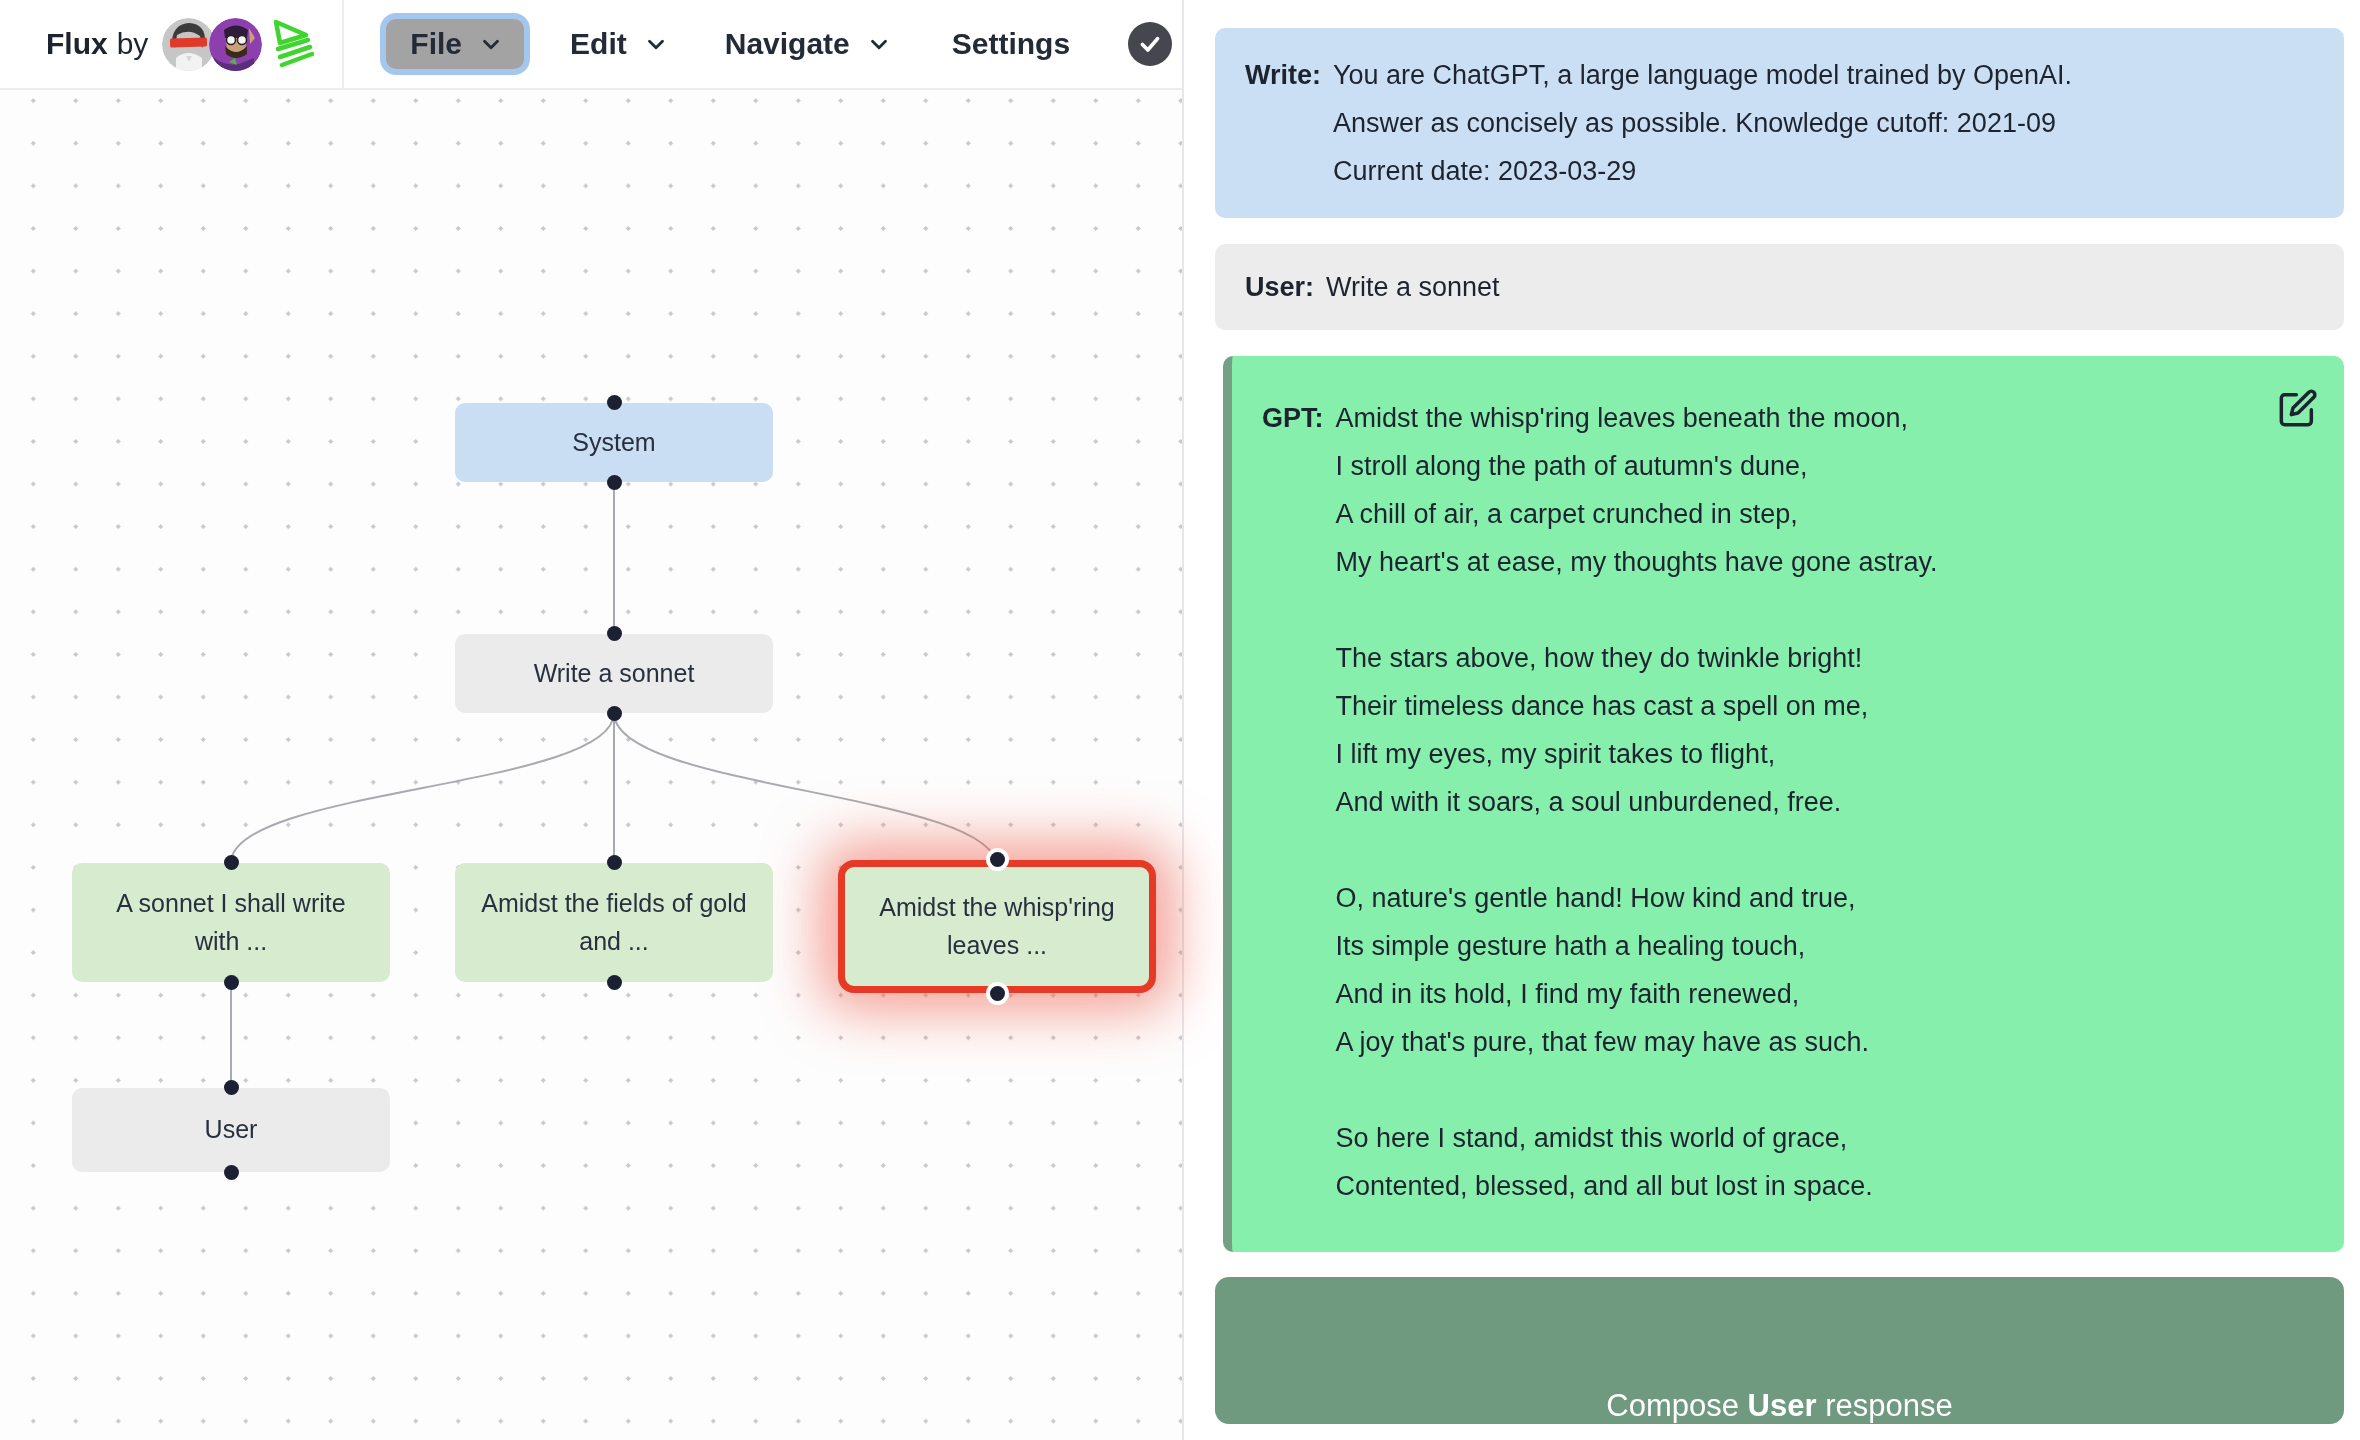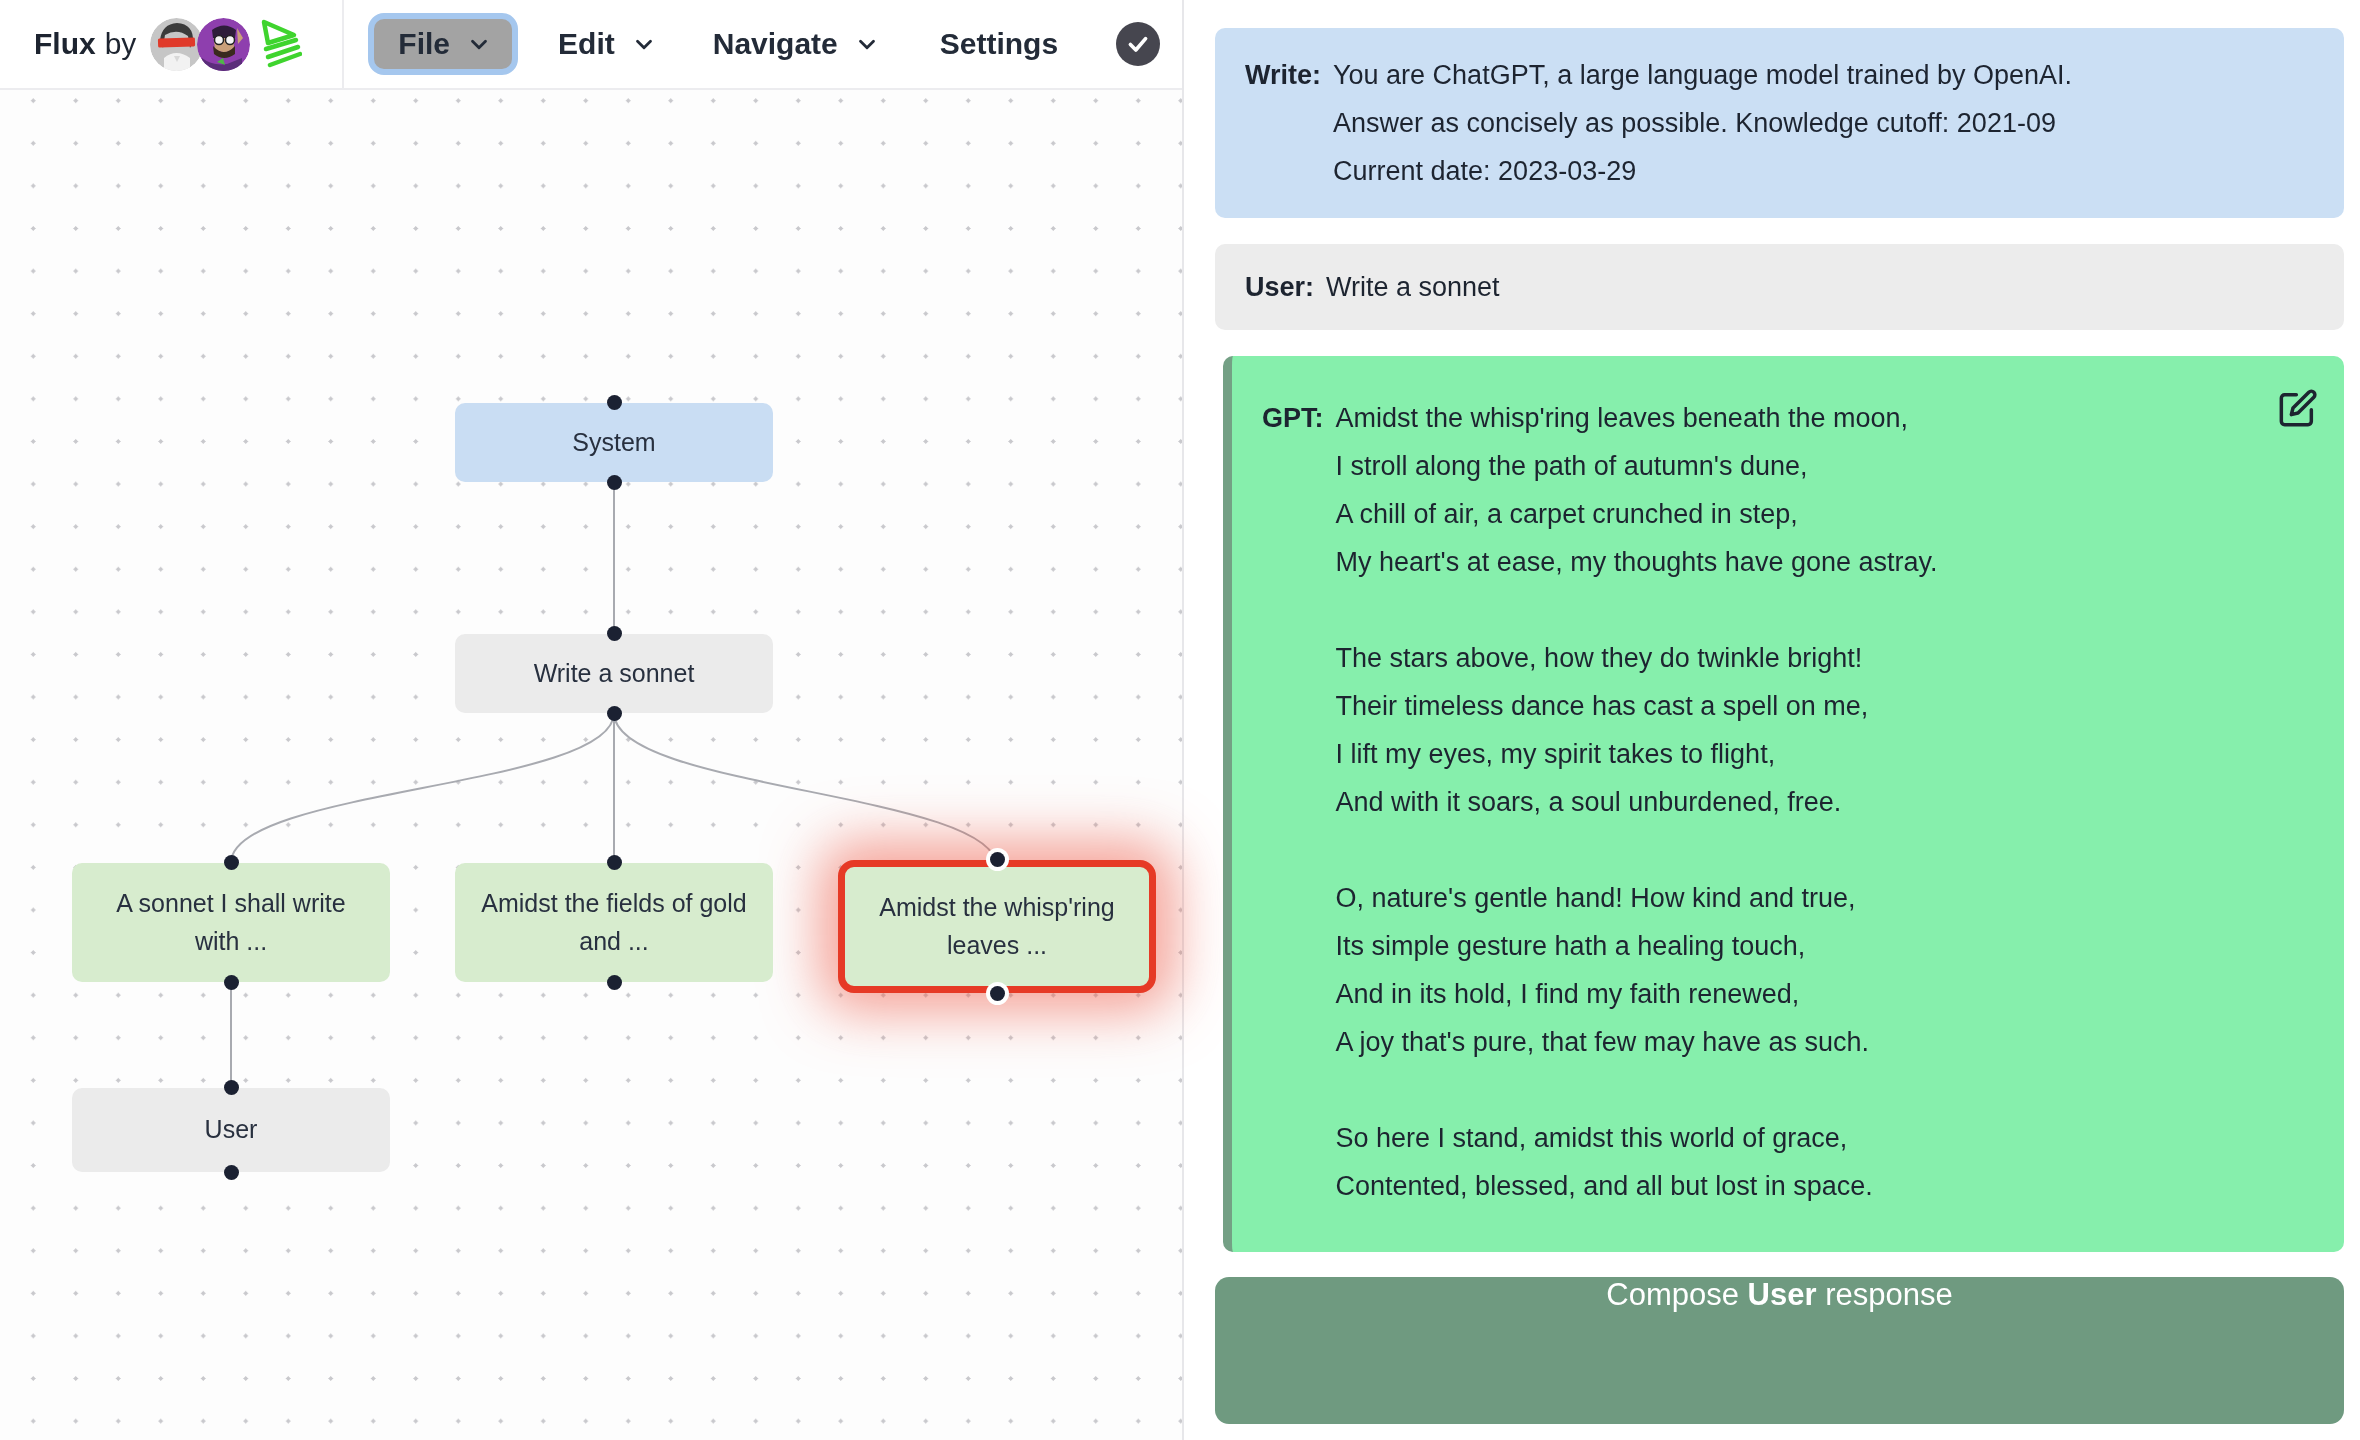--- a/index.html
+++ b/index.html
@@ -4,21 +4,21 @@
 <style>
   * { margin:0; padding:0; box-sizing:border-box; }
   html,body { width:2360px; height:1440px; overflow:hidden; background:#fff;
               font-family:"Liberation Sans", sans-serif; color:#1d2430; }
   .app { display:flex; width:2360px; height:1440px; }
 
   
   .left { width:1184px; min-width:1184px; height:100%; display:flex; flex-direction:column;
           border-right:2px solid #e7e7ea; background:#fff; }
   .menubar { height:90px; min-height:90px; display:flex; align-items:center;
-             border-bottom:2px solid #ececef; background:#fff; padding-left:34px; position:relative; }
+             border-bottom:2px solid #ececef; background:#fff; padding-left:46px; position:relative; }
   .brand { display:flex; align-items:center; font-size:30px; }
   .brand b { font-weight:700; }
   .brand .by { font-weight:400; margin-left:9px; }
   .avatars { display:flex; align-items:center; margin-left:14px; }
   .avatar { width:53px; height:53px; border-radius:50%; overflow:hidden; position:relative; }
   .avatar + .avatar { margin-left:-6px; }
   .logo { margin-left:6px; display:flex; align-items:center; }
   .vdiv { position:absolute; left:342px; top:0; width:2px; height:100%; background:#ececef; }
 
   .menu-item { display:flex; align-items:center; font-size:30px; font-weight:700; color:#232b38; cursor:pointer; }
@@ -57,21 +57,21 @@
   .msg { border-radius:10px; display:flex; align-items:flex-start; font-size:27px; line-height:48px; }
   .msg .label { font-weight:700; margin-right:12px; white-space:nowrap; }
   .msg .text { white-space:pre-line; }
   .msg-system { background:#cbdff4; height:191px; padding:23px 30px; }
   .msg-user { background:#ececec; height:86px; padding:19px 30px; margin-top:26px; }
   .msg-gpt { background:#86efac; flex:1; padding:38px 30px 42px; margin-top:26px;
              border-left:9px solid #74a085; position:relative;margin-left:8px; }
   .edit-btn { position:absolute; top:32px; right:26px; cursor:pointer; display:flex; }
   .compose { height:191px; margin-top:25px; border-radius:14px; background:#6f9a80; border:none;
              color:#fff; font-size:31px; font-family:"Liberation Sans", sans-serif; cursor:pointer;
-             display:flex; align-items:flex-start; justify-content:center; }
+             display:flex; align-items:flex-end; justify-content:center; }
   .compose b { font-weight:700; margin:0 0 0 0; }
   .compose span { white-space:pre; }
 </style>
 </head>
 <body>
 
 <div class="app">
 
   <div class="left">
 

